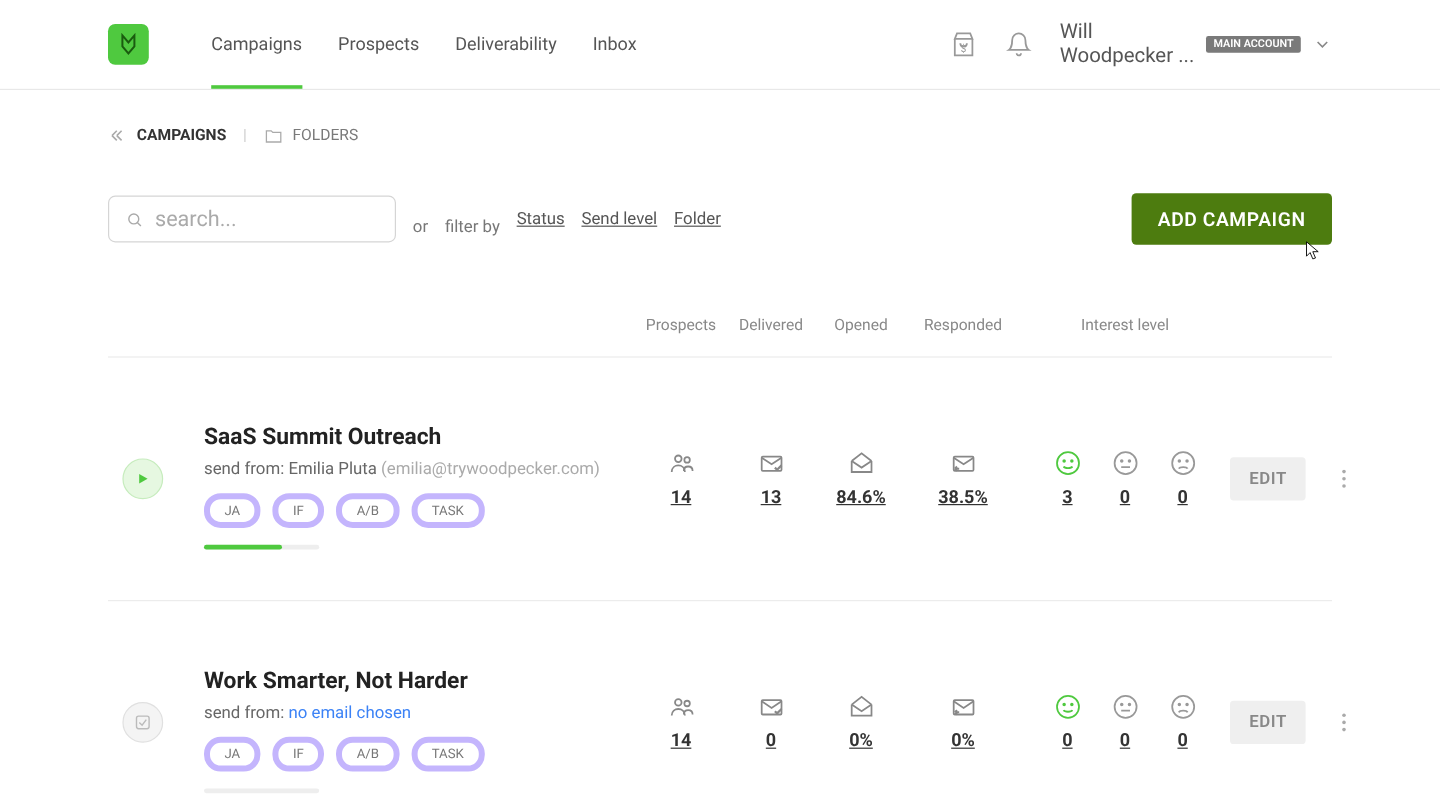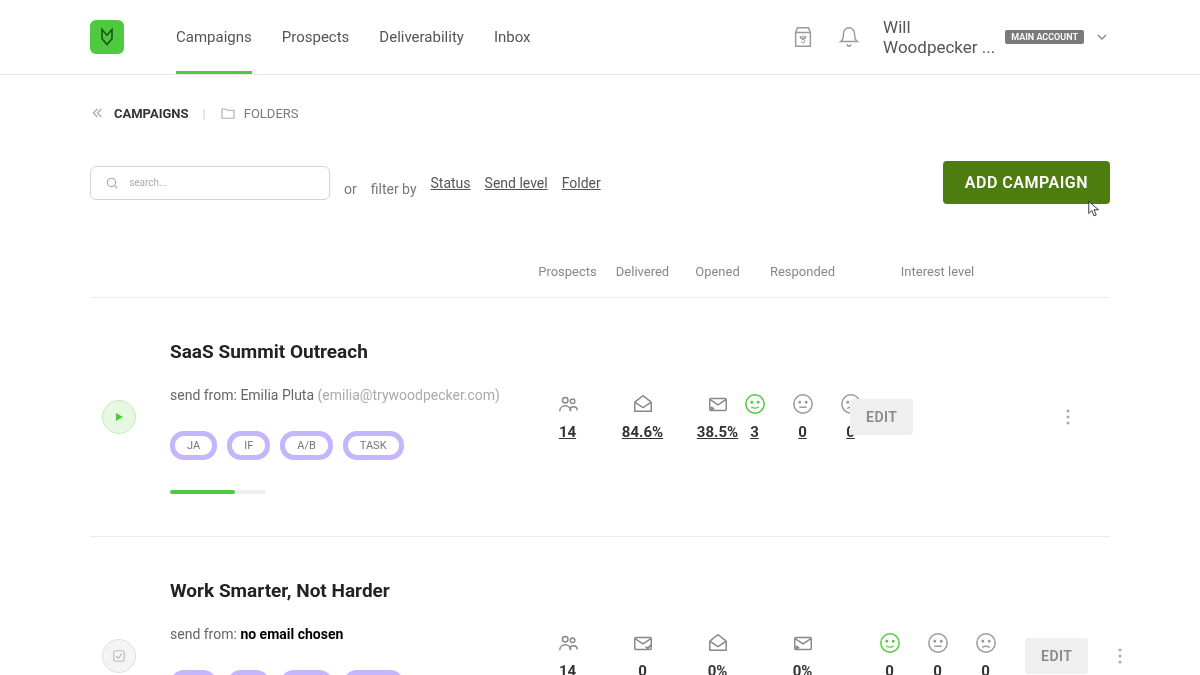--- a/index.html
+++ b/index.html
@@ -140,21 +140,21 @@
       align-items: center;
       border: 1px solid #d5d5d5;
       border-radius: 6px;
       padding: 8px 14px;
       width: 240px;
       gap: 10px;
     }
     .search-box input {
       border: none;
       outline: none;
-      font-size: 10px;
+      font-size: 18px;
       color: #000000;
       width: 100%;
     }
     .search-box input::placeholder {
       color: #aaa;
     }
     .filter-text {
       color: #777;
       font-size: 14px;
       margin-top: 12px;
@@ -207,37 +207,37 @@
       background: #e6f8e1;
       border: 1px solid #c6ecbd;
     }
     .status-circle.draft {
       background: #f4f4f4;
       border: 1px solid #e0e0e0;
     }
     .campaign-main {
       display: flex;
       flex-direction: column;
-      gap: 24px;
+      gap: 8px;
+      margin-top: 12px;
     }
     .campaign-title {
       font-size: 19px;
       font-weight: 700;
       color: #222;
     }
     .campaign-from {
       font-size: 14px;
       color: #666;
     }
     .campaign-from .email {
       color: #aaa;
     }
     .campaign-from .noemail {
-      color: #000000;
-      font-weight: bold;
+      color: #3b82f6;
     }
     .tags-row {
       display: flex;
       gap: 10px;
       margin-top: 4px;
     }
     .tag {
       border: 5px solid #c4b5fd;
       border-radius: 14px;
       padding: 3px 12px;
@@ -427,20 +427,28 @@
       <svg class="metric-icon" width="24" height="22" viewBox="0 0 24 24" fill="none" stroke="currentColor" stroke-width="1.6">
           <circle cx="9" cy="8" r="3"></circle>
           <path d="M3 20 C3 16 6 14 9 14 C12 14 15 16 15 20"></path>
           <circle cx="17" cy="9" r="2.5"></circle>
           <path d="M14 19 C14 16 16 15 18 15 C20 15 22 16 22 19"></path>
         </svg>
       <span class="metric-value">14</span>
     </div>
     <div class="metric">
       <svg class="metric-icon" width="24" height="22" viewBox="0 0 24 24" fill="none" stroke="currentColor" stroke-width="1.6">
+          <rect x="3" y="6" width="18" height="13" rx="1"></rect>
+          <polyline points="3,7 12,13 21,7"></polyline>
+          <polyline points="15,16 17,18 21,14" stroke-width="2"></polyline>
+        </svg>
+      <span class="metric-value">13</span>
+    </div>
+    <div class="metric">
+      <svg class="metric-icon" width="24" height="22" viewBox="0 0 24 24" fill="none" stroke="currentColor" stroke-width="1.6">
           <polyline points="3,10 12,3 21,10"></polyline>
           <polyline points="3,10 3,20 21,20 21,10"></polyline>
           <polyline points="3,10 12,16 21,10"></polyline>
         </svg>
       <span class="metric-value">84.6%</span>
     </div>
     <div class="metric">
       <svg class="metric-icon" width="24" height="22" viewBox="0 0 24 24" fill="none" stroke="currentColor" stroke-width="1.6">
           <rect x="3" y="6" width="18" height="13" rx="1"></rect>
           <polyline points="3,7 12,13 21,7"></polyline>

